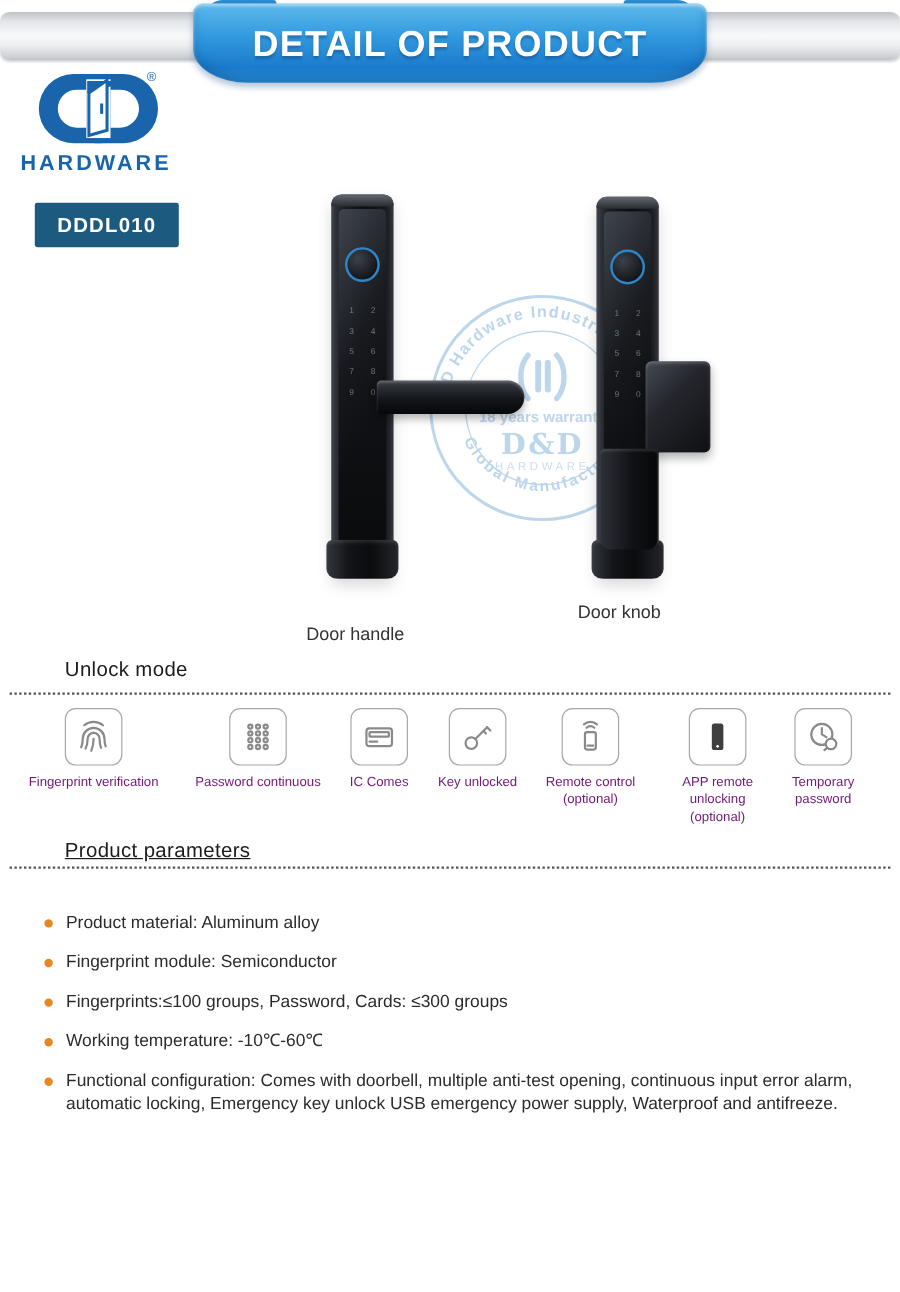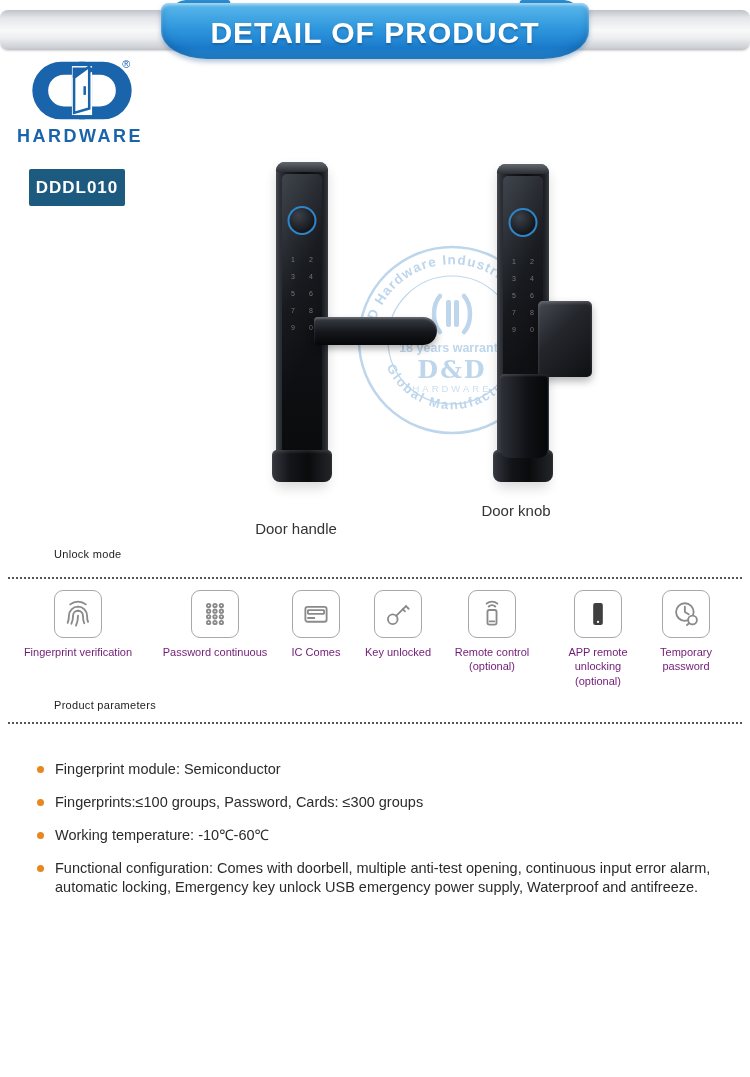--- a/index.html
+++ b/index.html
@@ -6,33 +6,33 @@
   .page{position:relative;width:750px;height:1077px;background:#fff;overflow:hidden;
         font-family:"Liberation Sans",sans-serif;color:#2b2b2b;}
 
   
   .gray-bar{position:absolute;left:0;top:10px;width:750px;height:40px;border-radius:8px;
     background:linear-gradient(180deg,#bfc3c9 0px,#e4e6ea 8px,#f8f9fa 20px,#eceef0 28px,#cfd2d6 37px,#bfc2c7 40px);
     box-shadow:0 1px 2px rgba(0,0,0,.18);}
   .fold{position:absolute;top:0;width:58px;height:18px;background:linear-gradient(180deg,#2c8fd2,#146aac);}
   .fold-l{left:170px;border-radius:12px 4px 0 0;transform:skewX(-22deg);}
   .fold-r{left:522px;border-radius:4px 12px 0 0;transform:skewX(22deg);}
-  .ribbon{position:absolute;left:161px;top:3px;width:428px;height:56px;
+  .ribbon{position:absolute;left:161px;top:3px;width:428px;height:66px;
     background:linear-gradient(180deg,#5cb9ec 0%,#2f97dd 45%,#1b7ccd 80%,#2b8fd6 100%);
     border-radius:8px 8px 46px 46px / 8px 8px 28px 28px;
     box-shadow:0 3px 5px rgba(40,90,140,.35), inset 0 2px 3px rgba(255,255,255,.5), inset 0 -5px 9px rgba(10,70,130,.35);
     display:flex;align-items:center;justify-content:center;}
   .banner-title{color:#fff;font-size:30px;font-weight:bold;letter-spacing:1px;padding-top:4px;
     text-shadow:0 2px 2px rgba(20,70,120,.45);}
 
   
   .logo{position:absolute;left:16px;top:56px;width:132px;height:72px;}
   .brand-name{position:absolute;left:12px;top:126px;width:136px;text-align:center;
     color:#1a64ab;font-size:18px;font-weight:bold;letter-spacing:2.5px;}
-  .model-badge{position:absolute;left:29px;top:169px;width:96px;height:37px;background:#1d5a80;
+  .model-badge{position:absolute;left:29px;top:169px;width:120px;height:37px;background:#1d5a80;
     color:#fff;font-size:17px;font-weight:bold;letter-spacing:1px;display:flex;align-items:center;justify-content:center;
     border-radius:2px;}
 
   
   .watermark{position:absolute;left:352px;top:240px;width:200px;height:200px;z-index:1;opacity:.9;}
 
   
   .lock-body{position:absolute;width:52px;z-index:2;
     background:linear-gradient(90deg,#383c43 0%,#1b1d22 20%,#0c0d10 55%,#16181c 85%,#2b2e34 100%);
     border-radius:9px 9px 6px 6px;
@@ -62,23 +62,23 @@
     background:linear-gradient(135deg,#464a52 0%,#24262c 40%,#0e1013 100%);
     border-radius:5px;box-shadow:inset 0 2px 3px rgba(255,255,255,.2), 0 4px 8px rgba(0,0,0,.3);}
   .knob-grip{position:absolute;left:500px;top:374px;width:48px;height:84px;z-index:3;
     background:linear-gradient(90deg,#2e3138 0%,#101216 55%,#060708 100%);
     border-radius:4px 4px 9px 9px;box-shadow:inset 0 2px 2px rgba(255,255,255,.12);}
   .img-label{position:absolute;width:140px;text-align:center;font-size:15px;color:#333;}
   .il1{left:226px;top:502px;margin-top:18px;}
   .il2{left:446px;top:502px;}
 
   
-  .sec-title{position:absolute;left:54px;margin:0;font-size:11px;font-weight:normal;color:#1c1c1c;letter-spacing:.3px;}
+  .sec-title{position:absolute;left:54px;margin:0;font-size:17px;font-weight:normal;color:#1c1c1c;letter-spacing:.3px;}
   .t-unlock{top:548px;}
-  .t-params{top:699px;}
+  .t-params{top:699px;text-decoration:underline;}
   .dotted{position:absolute;left:8px;width:734px;border-top:2px dotted #555;}
   .d1{top:577px;}
   .d2{top:722px;}
 
   
   .unlock-item{position:absolute;top:590px;text-align:center;}
   .icon-box{width:46px;height:46px;margin:0 auto;border:1px solid #a8a8a8;border-radius:9px;
     display:flex;align-items:center;justify-content:center;background:#fff;}
   .icon-box svg{width:34px;height:34px;}
   .ui-label{margin-top:7px;font-size:11px;line-height:1.3;color:#701a75;}
@@ -295,19 +295,20 @@
       </g>
         </svg>
     </div>
     <div class="ui-label">Temporary password</div>
   </div>
 
   <h2 class="sec-title t-params">Product parameters</h2>
   <div class="dotted d2"></div>
 
   <ul class="params">
+    <li>Product material: Aluminum alloy</li>
     <li>Fingerprint module: Semiconductor</li>
     <li>Fingerprints:≤100 groups, Password, Cards: ≤300 groups</li>
     <li>Working temperature: -10℃-60℃</li>
     <li>Functional configuration: Comes with doorbell, multiple anti-test opening, continuous input error alarm, automatic locking, Emergency key unlock USB emergency power supply, Waterproof and antifreeze.</li>
   </ul>
 
 </div>
 
 </body></html>

